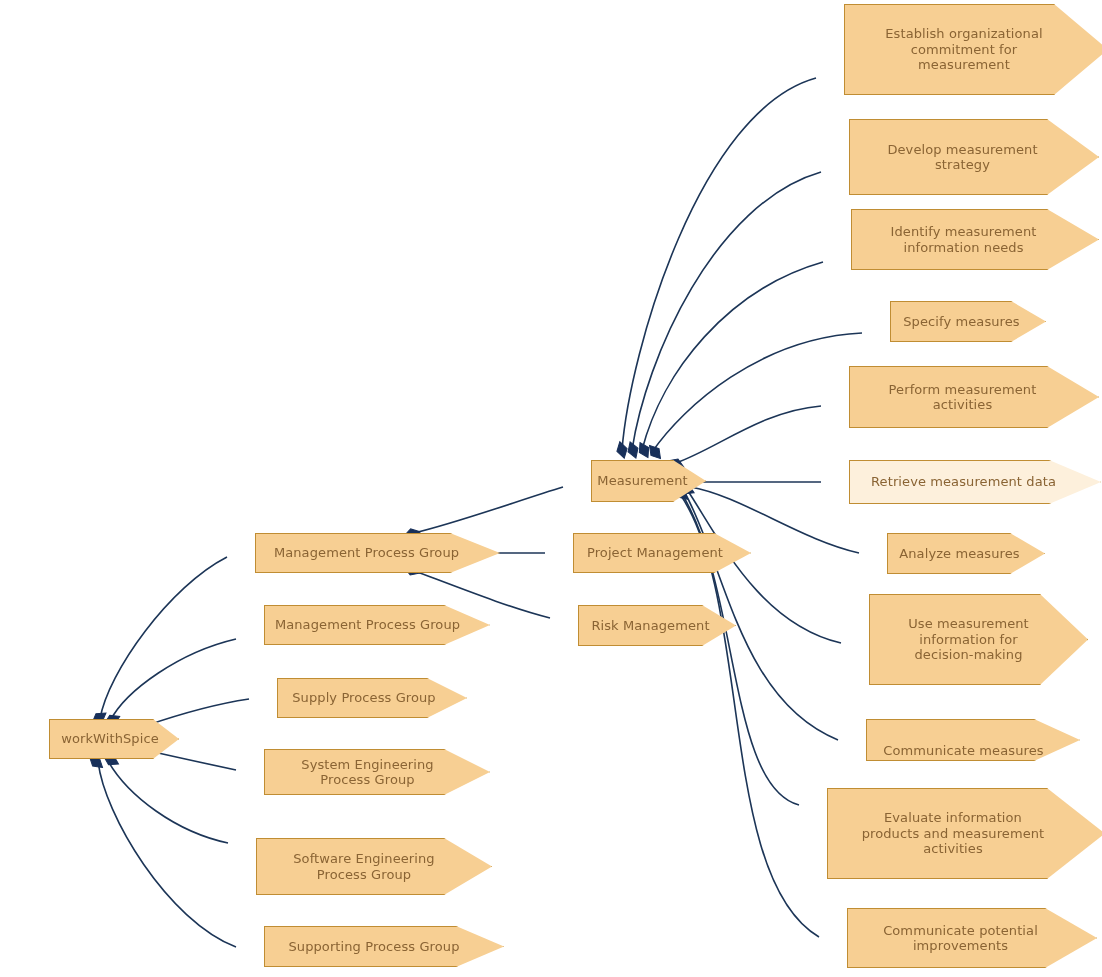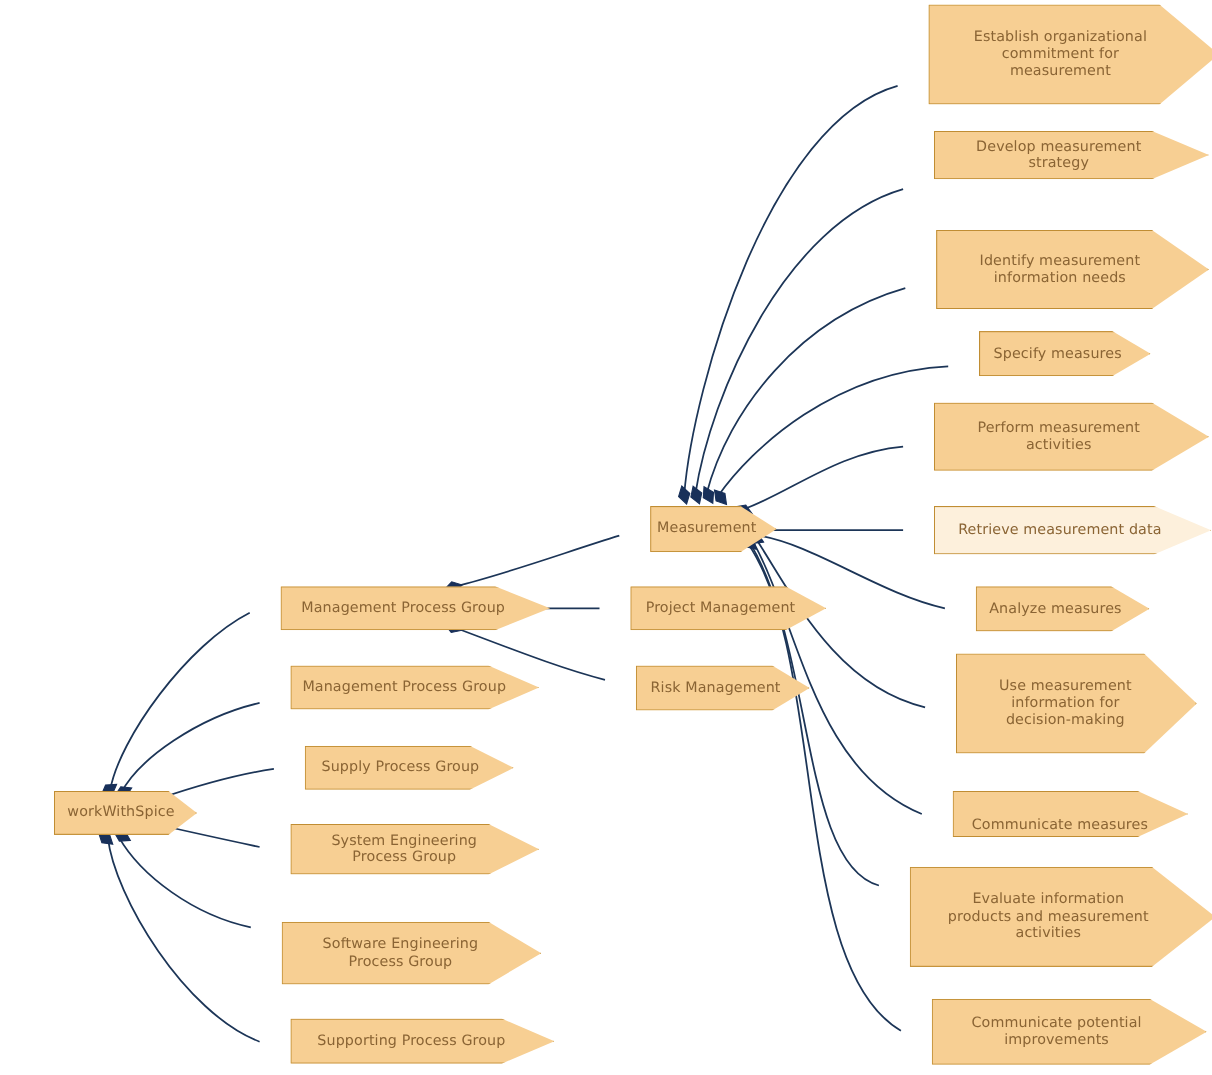--- a/index.html
+++ b/index.html
@@ -133,25 +133,25 @@
         <span class="label">Project Management</span>
       </div>
       <div class="node" style="left: 550px; top: 605px; width: 158px; height: 41px; clip-path: polygon(0% 0%, 78.481% 0%, 100% 50%, 78.481% 100%, 0% 100%); padding-right: 19px;">
         <span class="label">Risk Management</span>
       </div>
       <div class="node" style="left: 816px; top: 4px; width: 264px; height: 91px; clip-path: polygon(0% 0%, 79.545% 0%, 100% 50%, 79.545% 100%, 0% 100%); padding-right: 30px;">
         <span class="label">Establish organizational
 commitment for
 measurement</span>
       </div>
-      <div class="node" style="left: 821px; top: 119px; width: 250px; height: 44px; clip-path: polygon(0% 0%, 79.2% 0%, 100% 50%, 79.2% 100%, 0% 100%); padding-right: 29px; justify-content: center;">
+      <div class="node" style="left: 821px; top: 119px; width: 250px; height: 76px; clip-path: polygon(0% 0%, 79.2% 0%, 100% 50%, 79.2% 100%, 0% 100%); padding-right: 29px; justify-content: center;">
         <span class="label">Develop measurement
 strategy</span>
       </div>
-      <div class="node" style="left: 823px; top: 209px; width: 248px; height: 72px; clip-path: polygon(0% 0%, 79.032% 0%, 100% 50%, 79.032% 100%, 0% 100%); padding-right: 29px;">
+      <div class="node" style="left: 823px; top: 209px; width: 248px; height: 61px; clip-path: polygon(0% 0%, 79.032% 0%, 100% 50%, 79.032% 100%, 0% 100%); padding-right: 29px;">
         <span class="label">Identify measurement
 information needs</span>
       </div>
       <div class="node" style="left: 862px; top: 301px; width: 156px; height: 41px; clip-path: polygon(0% 0%, 77.564% 0%, 100% 50%, 77.564% 100%, 0% 100%); padding-right: 19px;">
         <span class="label">Specify measures</span>
       </div>
       <div class="node" style="left: 821px; top: 366px; width: 250px; height: 62px; clip-path: polygon(0% 0%, 79.2% 0%, 100% 50%, 79.2% 100%, 0% 100%); padding-right: 29px;">
         <span class="label">Perform measurement
 activities</span>
       </div>

